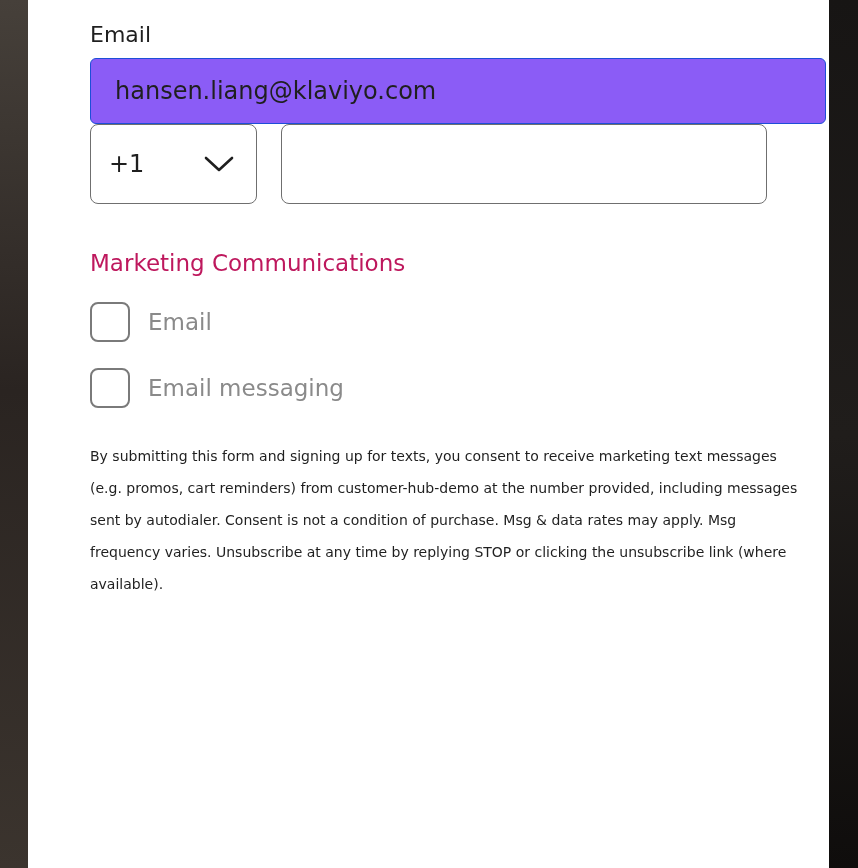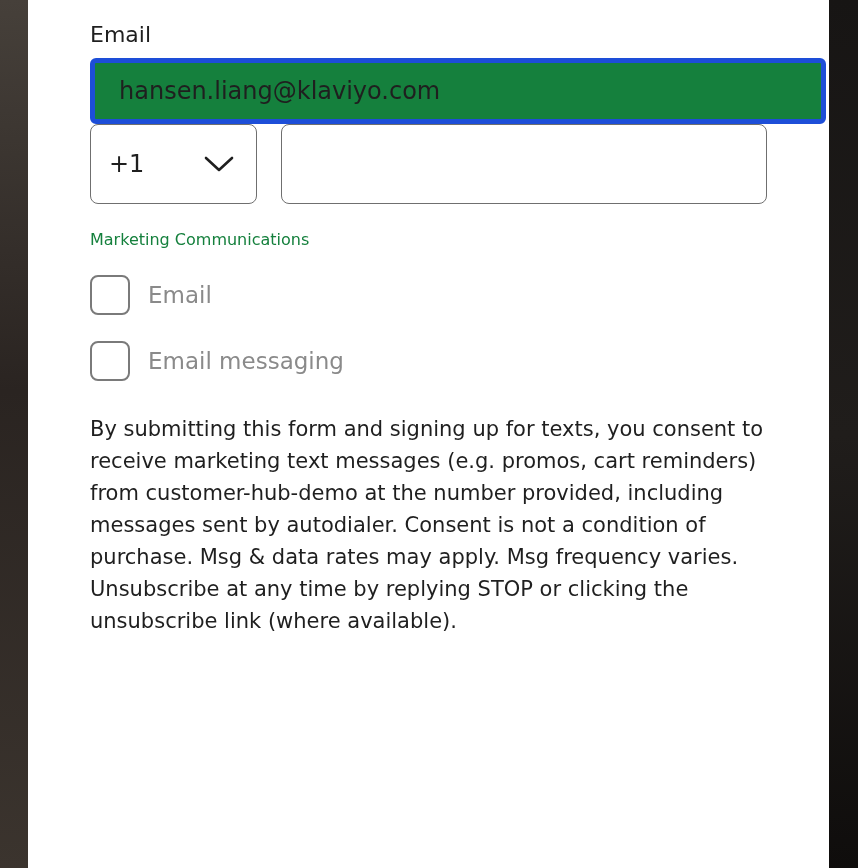--- a/index.html
+++ b/index.html
@@ -40,22 +40,22 @@
     color: #1f1f1f;
     line-height: 1;
     margin-top: 24px;
     margin-bottom: 12px;
     display: block;
   }
 
   .email-input {
     width: 736px;
     height: 66px;
-    background: #15803d;
-    border: 5px solid #1d4ed8;
+    background: #8b5cf6;
+    border: 1px solid #1d4ed8;
     border-radius: 6px;
     font-size: 24px;
     color: #1f1f1f;
     padding: 0 24px;
     font-family: "DejaVu Sans", sans-serif;
     outline: none;
     display: flex;
     align-items: center;
     text-align: right;
   }
@@ -98,23 +98,23 @@
     border-radius: 8px;
     background: #ffffff;
     font-size: 24px;
     color: #1f1f1f;
     padding: 0 20px;
     font-family: "DejaVu Sans", sans-serif;
     outline: none;
   }
 
   .section-title {
-    font-size: 16px;
-    color: #15803d;
-    margin-top: 26px;
+    font-size: 23px;
+    color: #be185d;
+    margin-top: 46px;
     margin-bottom: 0;
     font-weight: 400;
     display: block;
   }
 
   .checkbox-row {
     display: flex;
     align-items: center;
     gap: 18px;
     margin-top: 26px;
@@ -131,21 +131,21 @@
   }
 
   .checkbox-label {
     font-size: 23px;
     color: #8a8a8a;
   }
 
   .disclaimer {
     margin-top: 32px;
     width: 716px;
-    font-size: 21px;
+    font-size: 14px;
     line-height: 32px;
     color: #1f1f1f;
   }
 
   
   .edge-left {
     position: absolute;
     left: 0; top: 0;
     width: 28px; height: 868px;
     background: linear-gradient(180deg,#46403a 0%, #2a2421 45%, #3b342e 100%);

